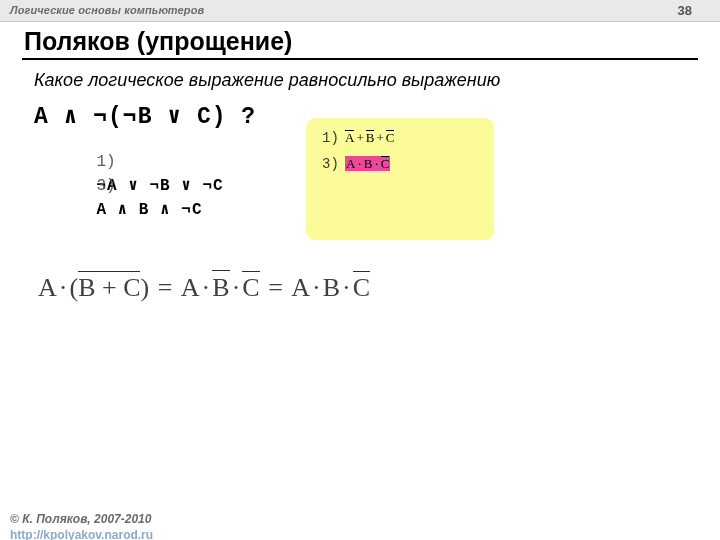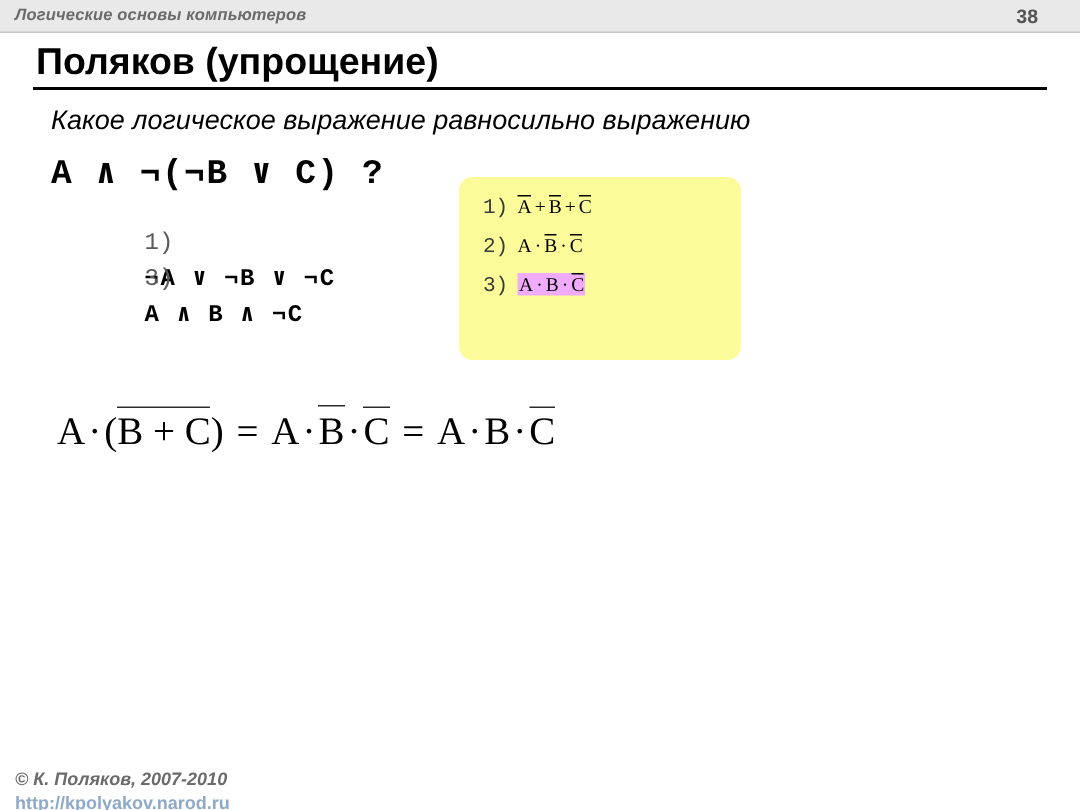--- a/index.html
+++ b/index.html
@@ -124,32 +124,32 @@
     margin-left: 2px;
     margin-top: 48px;
   }
   .ov { 
     border-top: 1.3px solid #000;
     padding-top: 0px;
     display: inline-block;
     line-height: 1.05;
   }
   .hl {
-    background: #f0abfc;
+    background: #ec4899;
     padding: 0 1px;
   }
   .op { padding: 0 2px; color: #000; }
 
   
   .formula {
     position: absolute;
     left: 38px; top: 270px;
     font-family: "Liberation Serif", serif;
     font-size: 26px;
-    color: #000000;
+    color: #404040;
     white-space: nowrap;
   }
   .formula .seg { display: inline-block; }
   .formula .bigov {
     border-top: 1.4px solid #2c2c2c;
     display: inline-block;
     padding-top: 1px;
   }
   .formula .dblov {
     border-top: 1.4px solid #2c2c2c;
@@ -203,26 +203,20 @@
 <div class="yellow-box"></div>
 <div class="yellow-rows">
 
   <div class="yrow">
     <span class="ynum">1)</span>
     <span class="yexpr">
       <span class="ov">A</span><span class="op">+</span><span class="ov">B</span><span class="op">+</span><span class="ov">C</span>
     </span>
   </div>
 
-  <div class="yrow">
-    <span class="ynum">2)</span>
-    <span class="yexpr">
-      <span>A</span><span class="op">·</span><span class="ov">B</span><span class="op">·</span><span class="ov">C</span>
-    </span>
-  </div>
 
   <div class="yrow">
     <span class="ynum">3)</span>
     <span class="yexpr hl">
       <span>A</span><span class="op">·</span><span>B</span><span class="op">·</span><span class="ov">C</span>
     </span>
   </div>
 
 
 </div>

